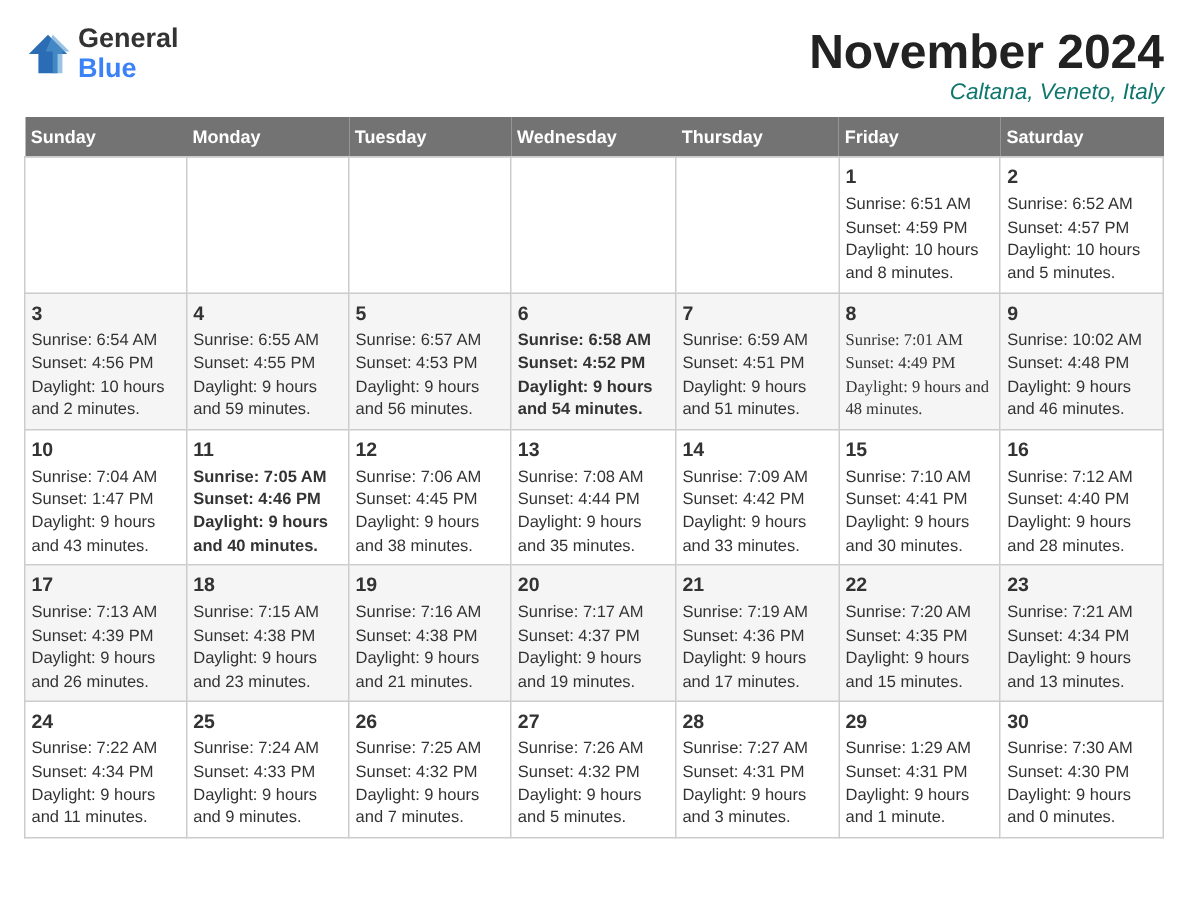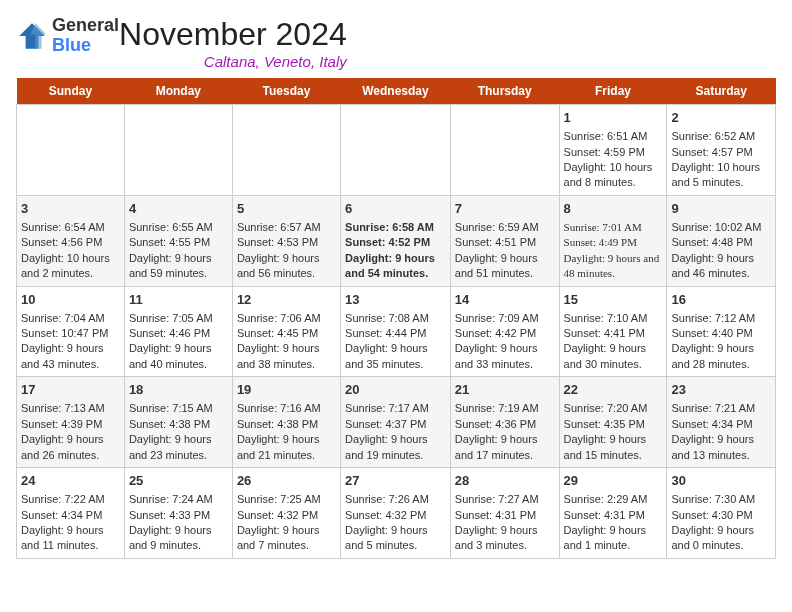--- a/index.html
+++ b/index.html
@@ -5,20 +5,21 @@
     * { box-sizing: border-box; margin: 0; padding: 0; }
     body {
       font-family: Arial, sans-serif;
       background: #fff;
       width: 792px;
       min-height: 612px;
       padding: 16px;
     }
     .header {
       display: flex;
+      justify-content: space-between;
       align-items: flex-start;
       margin-bottom: 8px;
     }
     .logo {
       display: flex;
       align-items: center;
       gap: 4px;
     }
     .logo-text {
       font-size: 18px;
@@ -29,38 +30,38 @@
     .logo-blue { color: #3b82f6; }
     .logo-icon {
       width: 32px;
       height: 32px;
     }
     .title-block {
       text-align: right;
     }
     .month-title {
       font-size: 32px;
-      font-weight: normal;
+      font-weight: bold;
       color: #222;
     }
     .location {
       font-size: 15px;
-      color: #a21caf;
+      color: #0f766e;
       font-style: italic;
     }
     table {
       width: 100%;
       border-collapse: collapse;
       font-size: 11px;
     }
     thead tr th {
-      background-color: #c2410c;
+      background-color: #737373;
       color: white;
       padding: 6px 4px;
-      text-align: center;
+      text-align: left;
       font-size: 12px;
       font-weight: bold;
     }
     tbody tr td {
       border: 1px solid #ccc;
       vertical-align: top;
       padding: 4px;
       width: 113px;
       min-height: 80px;
       color: #333;
@@ -146,23 +147,23 @@
 Daylight: 9 hours and 51 minutes.</span></td>
         <td><span class="day-num">8</span><span style="white-space: pre-line; font-family: Liberation Serif, serif;">Sunrise: 7:01 AM
 Sunset: 4:49 PM
 Daylight: 9 hours and 48 minutes.</span></td>
         <td><span class="day-num">9</span><span style="white-space: pre-line;">Sunrise: 10:02 AM
 Sunset: 4:48 PM
 Daylight: 9 hours and 46 minutes.</span></td>
       </tr>
       <tr>
         <td><span class="day-num">10</span><span style="white-space: pre-line;">Sunrise: 7:04 AM
-Sunset: 10:47 PM
+Sunset: 1:47 PM
 Daylight: 9 hours and 43 minutes.</span></td>
-        <td><span class="day-num">11</span><span style="white-space: pre-line;">Sunrise: 7:05 AM
+        <td><span class="day-num">11</span><span style="white-space: pre-line; font-weight: bold;">Sunrise: 7:05 AM
 Sunset: 4:46 PM
 Daylight: 9 hours and 40 minutes.</span></td>
         <td><span class="day-num">12</span><span style="white-space: pre-line;">Sunrise: 7:06 AM
 Sunset: 4:45 PM
 Daylight: 9 hours and 38 minutes.</span></td>
         <td><span class="day-num">13</span><span style="white-space: pre-line;">Sunrise: 7:08 AM
 Sunset: 4:44 PM
 Daylight: 9 hours and 35 minutes.</span></td>
         <td><span class="day-num">14</span><span style="white-space: pre-line;">Sunrise: 7:09 AM
 Sunset: 4:42 PM
@@ -206,21 +207,21 @@
 Daylight: 9 hours and 9 minutes.</span></td>
         <td><span class="day-num">26</span><span style="white-space: pre-line;">Sunrise: 7:25 AM
 Sunset: 4:32 PM
 Daylight: 9 hours and 7 minutes.</span></td>
         <td><span class="day-num">27</span><span style="white-space: pre-line;">Sunrise: 7:26 AM
 Sunset: 4:32 PM
 Daylight: 9 hours and 5 minutes.</span></td>
         <td><span class="day-num">28</span><span style="white-space: pre-line;">Sunrise: 7:27 AM
 Sunset: 4:31 PM
 Daylight: 9 hours and 3 minutes.</span></td>
-        <td><span class="day-num">29</span><span style="white-space: pre-line;">Sunrise: 2:29 AM
+        <td><span class="day-num">29</span><span style="white-space: pre-line;">Sunrise: 1:29 AM
 Sunset: 4:31 PM
 Daylight: 9 hours and 1 minute.</span></td>
         <td><span class="day-num">30</span><span style="white-space: pre-line;">Sunrise: 7:30 AM
 Sunset: 4:30 PM
 Daylight: 9 hours and 0 minutes.</span></td>
       </tr>
     </tbody>
 </table>
 
 </body></html>

